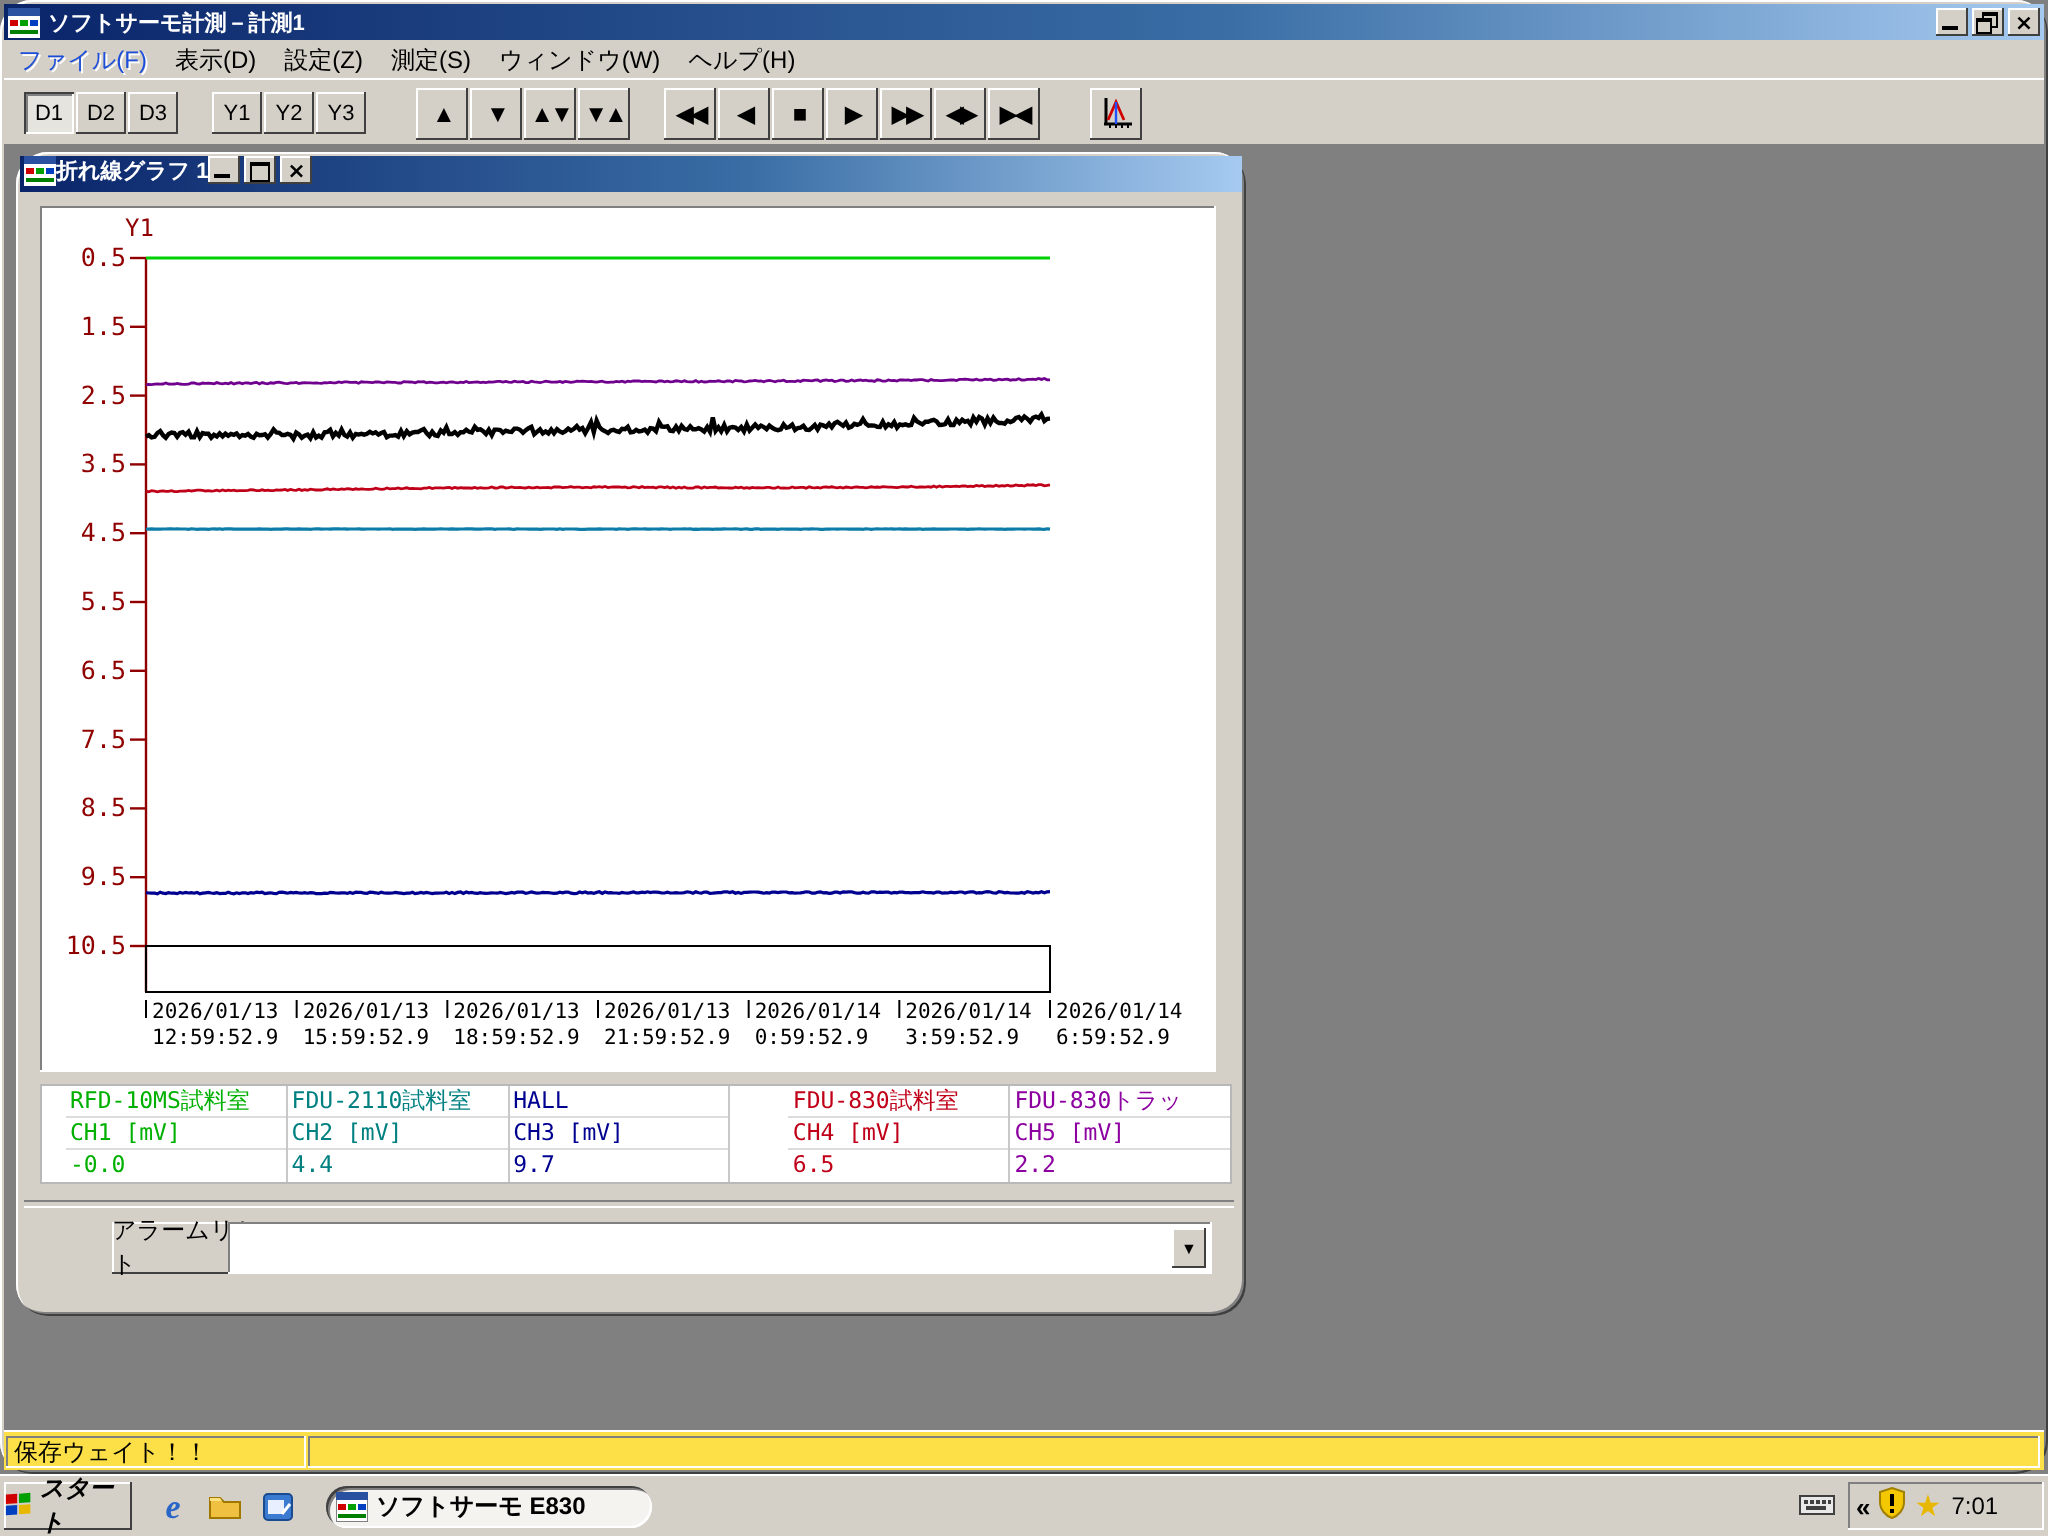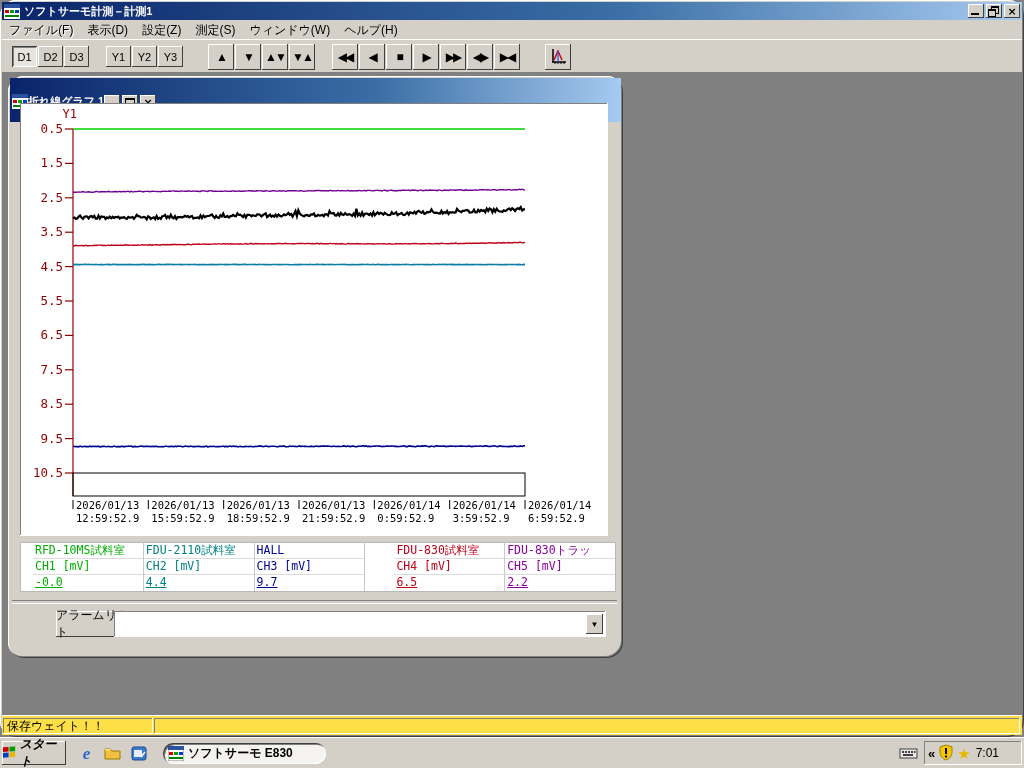--- a/index.html
+++ b/index.html
@@ -25,43 +25,43 @@
   .win-btn{width:16px;height:14px;background:#d4d0c8;display:flex;align-items:center;justify-content:center;color:#000;font-size:9px;position:relative;}
   .glyph-min{position:absolute;left:3px;bottom:3px;width:8px;height:2px;background:#000;}
   .glyph-max{position:absolute;left:3px;top:3px;width:8px;height:7px;border:1px solid #000;border-top-width:2px;}
   .glyph-restore{position:absolute;left:2px;top:2px;width:11px;height:10px;}
   .glyph-restore:before{content:"";position:absolute;left:3px;top:0;width:6px;height:5px;border:1px solid #000;border-top-width:2px;}
   .glyph-restore:after{content:"";position:absolute;left:0;top:3px;width:6px;height:5px;border:1px solid #000;border-top-width:2px;background:#d4d0c8;}
   .glyph-close{font-size:11px;font-weight:bold;line-height:1;font-family:"DejaVu Sans",sans-serif;}
 
   .menubar{position:absolute;left:2px;top:21px;right:2px;height:18px;background:#d4d0c8;display:flex;align-items:center;}
   .menu-item{padding:2px 7px;font-size:12px;}
-  .menu-item.disabled{color:#000000;text-shadow:1px 1px 0 #fff;}
+  .menu-item.disabled{color:#1d4ed8;text-shadow:1px 1px 0 #fff;}
 
   .toolbar{position:absolute;left:2px;top:39px;right:2px;height:33px;background:#d4d0c8;border-top:1px solid #fff;display:flex;align-items:center;}
   .tb-btn-sm{width:25px;height:21px;background:#d4d0c8;display:flex;align-items:center;justify-content:center;font-size:11px;margin-right:1px;}
   .tb-btn-sm.pressed{box-shadow:inset 1px 1px #404040, inset -1px -1px #fff, inset 2px 2px #808080;background:#e6e4de;}
   .tb-btn-lg{width:26px;height:26px;background:#d4d0c8;display:flex;align-items:center;justify-content:center;font-size:12px;font-weight:bold;margin-right:1px;letter-spacing:-2px;line-height:1;}
   .tb-gap{width:16px;}
   .tb-gap-lg{width:24px;}
 
   .mdi{position:absolute;left:2px;top:72px;right:2px;bottom:21px;background:#808080;overflow:hidden;}
 
   .child-window{position:absolute;left:6px;top:4px;width:615px;height:582px;background:#d4d0c8;}
   .child-titlebar{
     position:absolute;left:2px;top:2px;right:2px;height:18px;
     background:linear-gradient(90deg,#0a246a 0%,#3a6ea5 60%,#a6caf0 100%);
-    display:flex;align-items:flex-end;padding:13px 2px;color:#fff;font-weight:bold;
+    display:flex;align-items:flex-start;padding:0 2px;color:#fff;font-weight:bold;
   }
   .chart-panel{position:absolute;left:12px;top:27px;width:588px;height:433px;background:#fff;}
   .legend-table{position:absolute;left:12px;top:466px;width:582px;height:48px;background:#fff;display:flex;border:1px solid #b8b8b8;padding-left:12px;}
   .leg-col{flex:1;border-right:1px solid #c8c8c8;font-family:"DejaVu Sans Mono",monospace;font-size:11.5px;overflow:hidden;white-space:nowrap;}
   .leg-col:last-child{border-right:none;}
   .leg-col div{height:15px;line-height:15px;padding-left:2px;border-bottom:1px solid #dcdcdc;}
-  .leg-col div:last-child{border-bottom:none;text-decoration:underline;}
+  .leg-col div:last-child{border-bottom:none;}
   .separator{position:absolute;left:4px;top:524px;width:605px;height:2px;border-top:1px solid #808080;border-bottom:1px solid #fff;}
   .alarm-btn{position:absolute;left:12px;top:535px;width:86px;height:26px;background:#d4d0c8;display:flex;align-items:center;justify-content:center;font-size:12px;margin-left:36px;}
   .alarm-combo{position:absolute;left:106px;top:535px;width:492px;height:26px;background:#fff;display:flex;}
   .alarm-combo input{flex:1;border:none;outline:none;margin:2px;font-size:12px;background:#fff;}
   .combo-arrow{width:17px;height:20px;margin:3px;background:#d4d0c8;display:flex;align-items:center;justify-content:center;font-size:8px;}
 
   .statusbar{position:absolute;left:2px;bottom:2px;right:2px;height:19px;background:#fde047;display:flex;align-items:center;gap:1px;border-top:1px solid #fff;}
   .status-panel{height:16px;line-height:16px;padding:0 4px;font-size:12px;}
   .status-left{width:142px;margin-left:1px;}
   .status-right{flex:1;margin-right:2px;}

